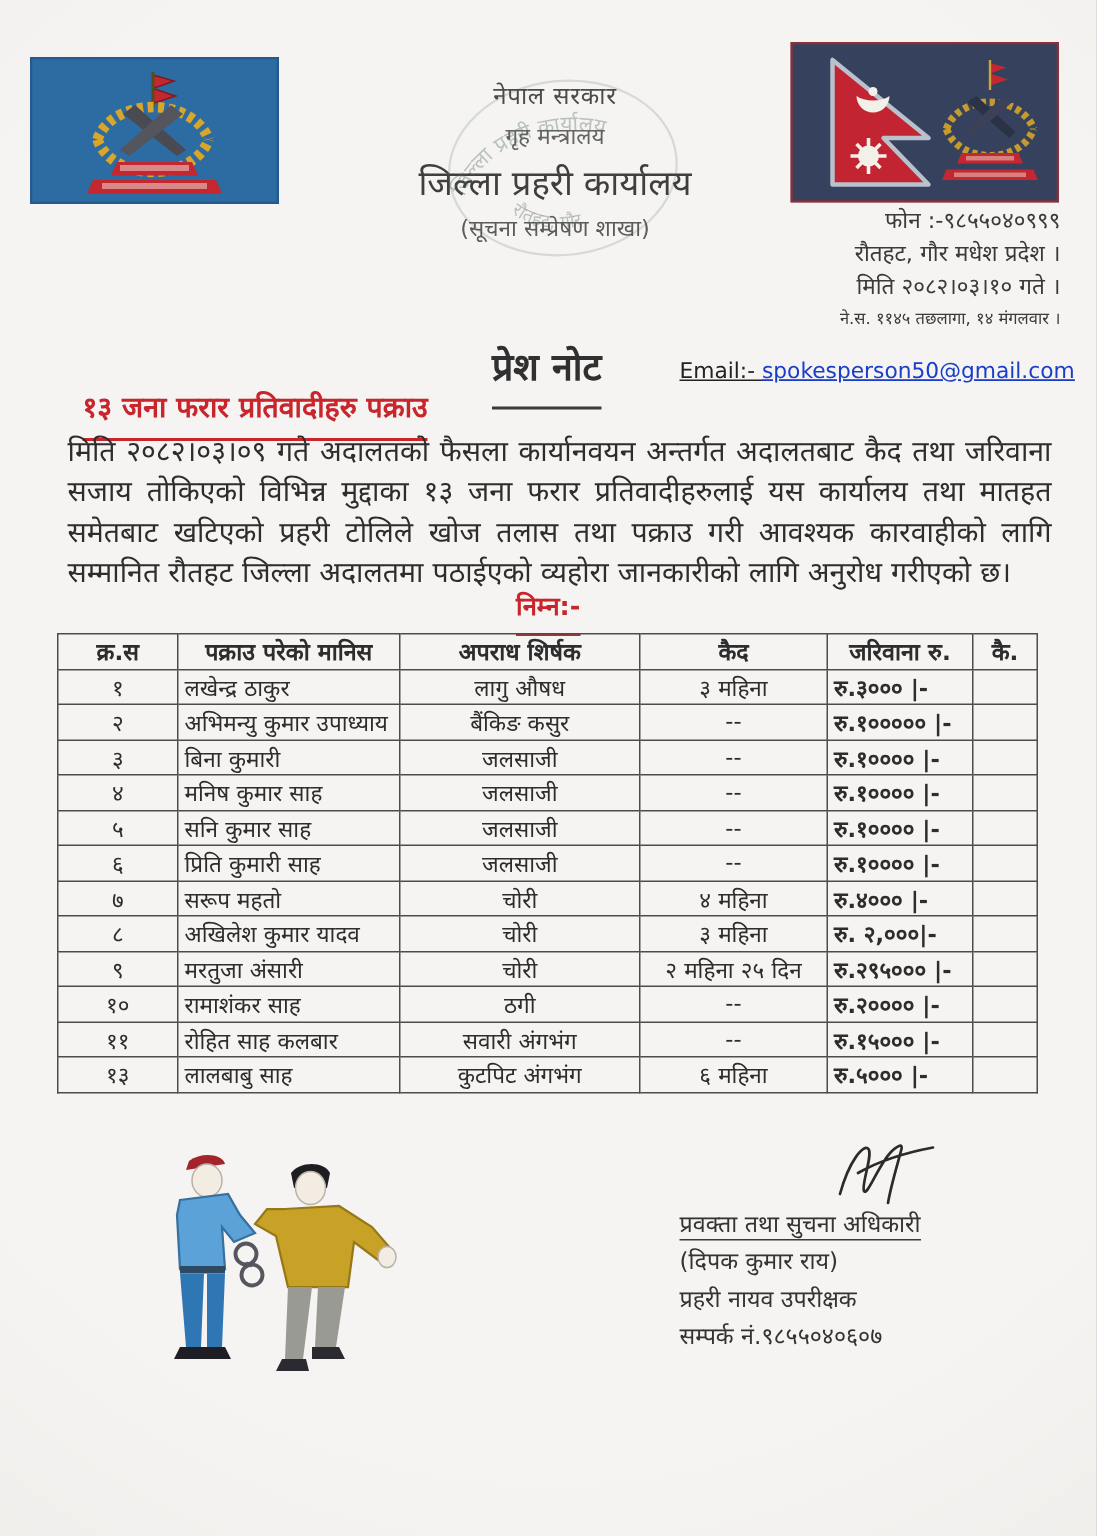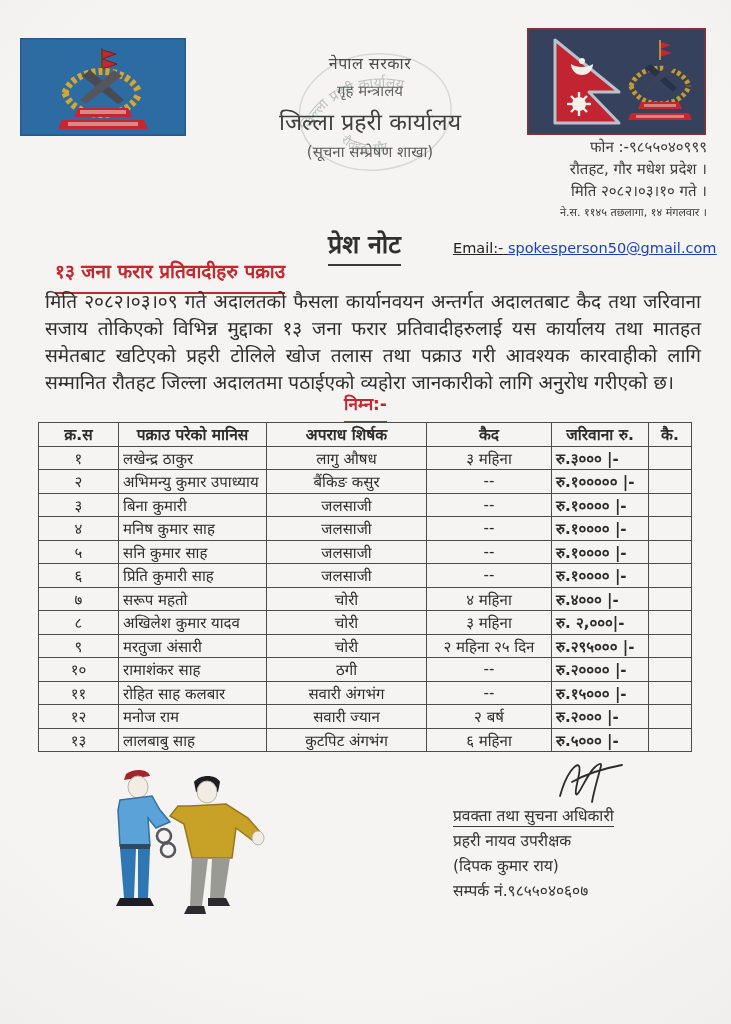--- a/index.html
+++ b/index.html
@@ -33,21 +33,21 @@
   }
   .contact{
     position:absolute;right:24px;top:136px;width:260px;
     text-align:right;font-size:15px;line-height:22px;color:#3a3a3a;
   }
   .contact .small{font-size:11px;}
   
   .press-title{
     position:absolute;left:328px;top:226px;
     font-size:25px;font-weight:bold;color:#303030;
-    border-bottom:2px solid #3a3a3a;padding-bottom:4px;
+    border-bottom:2px solid #3a3a3a;padding-bottom:11px;
   }
   .email-line{
     position:absolute;left:453px;top:240px;
     font-size:14.5px;text-decoration:underline;color:#222;
   }
   .email-line a{color:#1a3ec8;text-decoration:underline;}
   .subtitle{
     position:absolute;left:55px;top:258px;
     font-size:19px;font-weight:bold;color:#c9252c;
     border-bottom:2px solid #c9252c;padding-bottom:8px;
@@ -296,48 +296,40 @@
         </tr>
         <tr>
           <td class="c0">११</td>
           <td class="c1">रोहित साह कलबार</td>
           <td class="c2">सवारी अंगभंग</td>
           <td class="c3">--</td>
           <td class="c4">रु.१५००० |-</td>
           <td class="c5"></td>
         </tr>
         <tr>
-          <td class="c0">१२</td>
-          <td class="c1">मनोज राम</td>
-          <td class="c2">सवारी ज्यान</td>
-          <td class="c3">२ बर्ष</td>
-          <td class="c4">रु.२००० |-</td>
-          <td class="c5"></td>
-        </tr>
-        <tr>
           <td class="c0">१३</td>
           <td class="c1">लालबाबु साह</td>
           <td class="c2">कुटपिट अंगभंग</td>
           <td class="c3">६ महिना</td>
           <td class="c4">रु.५००० |-</td>
           <td class="c5"></td>
         </tr>
       </tbody>
   </table>
 
   <div class="signature">
     <svg width="90" height="50" viewBox="0 0 90 50">
       <path d="M8 40 C14 18 24 6 27 10 C30 14 22 34 24 38 C26 42 34 20 42 12 C46 8 50 6 49 10 C47 18 42 34 40 46 M20 26 C34 18 54 12 70 9" fill="none" stroke="#2b2b2b" stroke-width="1.8" stroke-linecap="round"></path>
     </svg>
   </div>
 
   <div class="signer">
     <div><span class="desig">प्रवक्ता तथा सुचना अधिकारी</span></div>
+    <div>(दिपक कुमार राय)</div>
     <div>प्रहरी नायव उपरीक्षक</div>
-    <div>(दिपक कुमार राय)</div>
     <div>सम्पर्क नं.९८५५०४०६०७</div>
   </div>
 
   <div class="illustration">
     <svg width="205" height="170" viewBox="0 0 205 170">
 
       <path d="M40 8 C48 2 62 3 64 10 L38 14 Z" fill="#a3242b"></path>
       <ellipse cx="52" cy="21" rx="10" ry="11" fill="#f3ece2" stroke="#b9b2a6" stroke-width="1"></ellipse>
       <path d="M34 34 L66 30 L74 44 L84 56 L70 62 L62 52 L64 80 L34 80 L32 44 Z" fill="#5aa2d8" stroke="#37719e" stroke-width="1.5"></path>
       <rect x="34" y="78" width="30" height="5" fill="#2e4a63"></rect>

